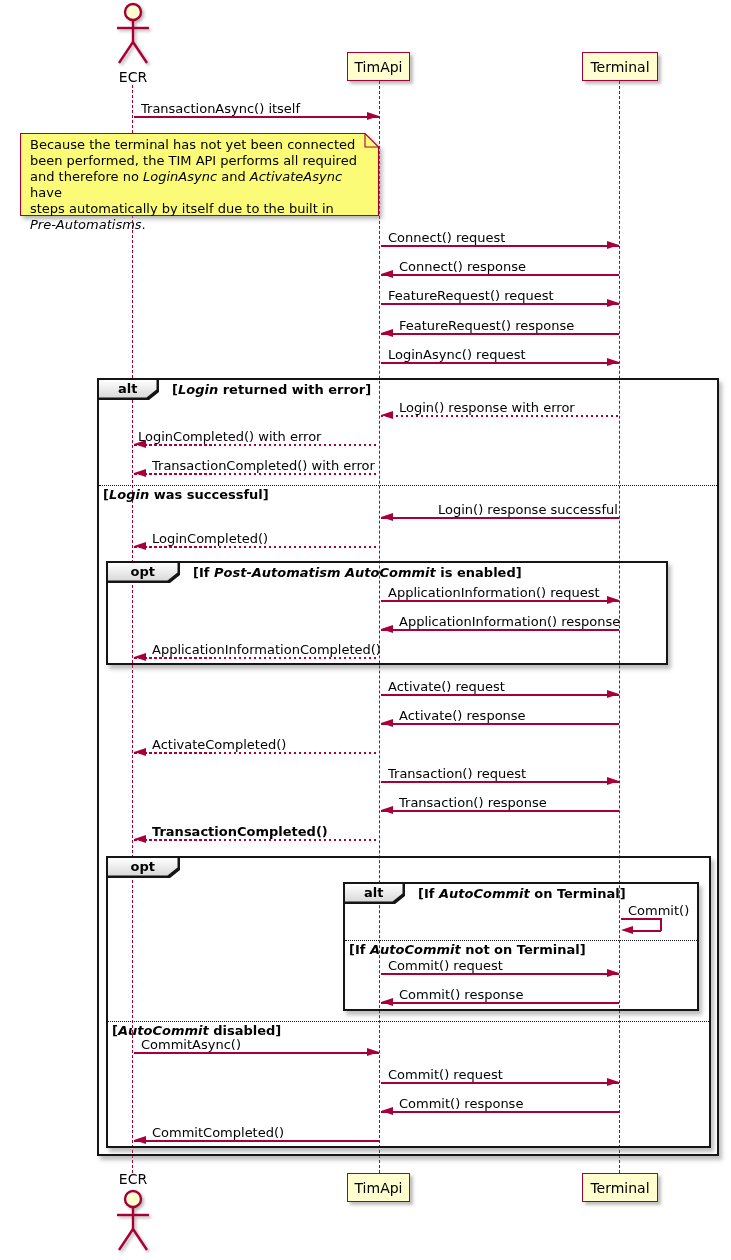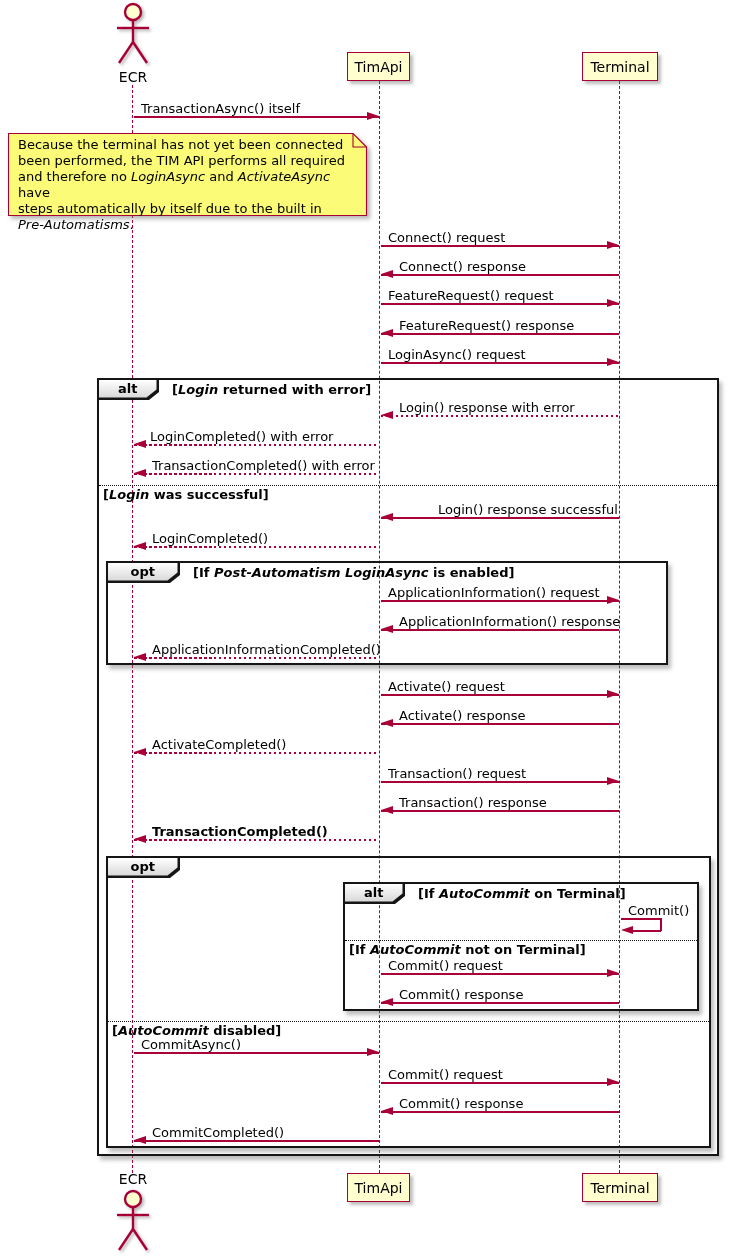--- a/index.html
+++ b/index.html
@@ -62,21 +62,21 @@
     <circle cx="22" cy="10" r="8" fill="#FEFECE" stroke="#A80036" stroke-width="2.4"></circle>
     <line x1="22" y1="18" x2="22" y2="40"></line>
       <line x1="6" y1="26" x2="38" y2="26"></line>
     <line x1="22" y1="40" x2="8" y2="61"></line>
       <line x1="22" y1="40" x2="36" y2="61"></line>
   </svg>
   <div class="actor-label" style="left:105px;top:69px;width:56px">ECR</div>
   <div class="pbox" style="left:347px;top:52px;width:63px;height:29px">TimApi</div>
   <div class="pbox" style="left:582px;top:52px;width:76px;height:29px">Terminal</div>
 
-  <div class="note" style="left:8px;top:133px;width:360px;height:89px">
+  <div class="note" style="left:20px;top:133px;width:360px;height:89px">
     <svg class="note-svg" width="360" height="84" viewBox="0 0 360 84">
       <path d="M0.5,0.5 H345 L358.5,14 V82.5 H0.5 Z" fill="#FBFB77" stroke="#A80036" stroke-width="1.1"></path>
       <path d="M345,0.5 V14 H358.5" fill="none" stroke="#A80036" stroke-width="1.1"></path>
     </svg>
     <div class="note-text">
       <div><span>Because the terminal has not yet been connected</span></div>
       <div><span>been performed, the TIM API performs all required</span></div>
       <div><span>and therefore no </span><i>LoginAsync</i><span> and </span><i>ActivateAsync</i><span> have</span></div>
       <div><span>steps automatically by itself due to the built in</span></div>
       <div><i>Pre-Automatisms</i><span>.</span></div>
@@ -89,21 +89,21 @@
     </div>
     <div class="frag-cond" style="left:73px"><span>[</span><i>Login</i><span> returned with error]</span></div>
     <div class="frag-divider" style="top:105px"></div>
     <div class="frag-divider-label" style="top:107px"><span>[</span><i>Login</i><span> was successful]</span></div>
   </div>
 
   <div class="frag" style="left:106px;top:561px;width:562px;height:104px">
     <div class="frag-tab" style="width:72px">
       <div class="frag-tab-inner">opt</div>
     </div>
-    <div class="frag-cond" style="left:85px"><span>[If </span><i>Post-Automatism LoginAsync</i><span> is enabled]</span></div>
+    <div class="frag-cond" style="left:85px"><span>[If </span><i>Post-Automatism AutoCommit</i><span> is enabled]</span></div>
   </div>
 
   <div class="frag" style="left:106px;top:856px;width:605px;height:292px">
     <div class="frag-tab" style="width:72px">
       <div class="frag-tab-inner">opt</div>
     </div>
     <div class="frag-divider" style="top:163px"></div>
     <div class="frag-divider-label" style="top:165px"><span>[</span><i>AutoCommit</i><span> disabled]</span></div>
   </div>
 
@@ -131,21 +131,21 @@
       <div class="arr arr-r" style="left: 607px; top: 299px;"></div>
       <div class="msg-label" style="left: 399px; top: 318px;">FeatureRequest() response</div>
       <div class="msg-line solid" style="left: 381px; top: 333px; width: 238px;"></div>
       <div class="arr arr-l" style="left: 381px; top: 329px;"></div>
       <div class="msg-label" style="left: 388px; top: 347px;">LoginAsync() request</div>
       <div class="msg-line solid" style="left: 381px; top: 362px; width: 238px;"></div>
       <div class="arr arr-r" style="left: 607px; top: 358px;"></div>
       <div class="msg-label" style="left: 399px; top: 400px;">Login() response with error</div>
       <div class="msg-line dashed" style="left: 381px; top: 415px; width: 238px;"></div>
       <div class="arr arr-l" style="left: 381px; top: 411px;"></div>
-      <div class="msg-label" style="left: 150px; top: 429px;">LoginCompleted() with error</div>
+      <div class="msg-label" style="left: 138px; top: 429px;">LoginCompleted() with error</div>
       <div class="msg-line dashed" style="left: 134px; top: 444px; width: 245px;"></div>
       <div class="arr arr-l" style="left: 134px; top: 440px;"></div>
       <div class="msg-label" style="left: 152px; top: 458px;">TransactionCompleted() with error</div>
       <div class="msg-line dashed" style="left: 134px; top: 473px; width: 245px;"></div>
       <div class="arr arr-l" style="left: 134px; top: 469px;"></div>
       <div class="msg-label" style="left: 399px; top: 502px; margin-left: 39px;">Login() response successful</div>
       <div class="msg-line solid" style="left: 381px; top: 517px; width: 238px;"></div>
       <div class="arr arr-l" style="left: 381px; top: 513px;"></div>
       <div class="msg-label" style="left: 152px; top: 531px;">LoginCompleted()</div>
       <div class="msg-line dashed" style="left: 134px; top: 546px; width: 245px;"></div>

